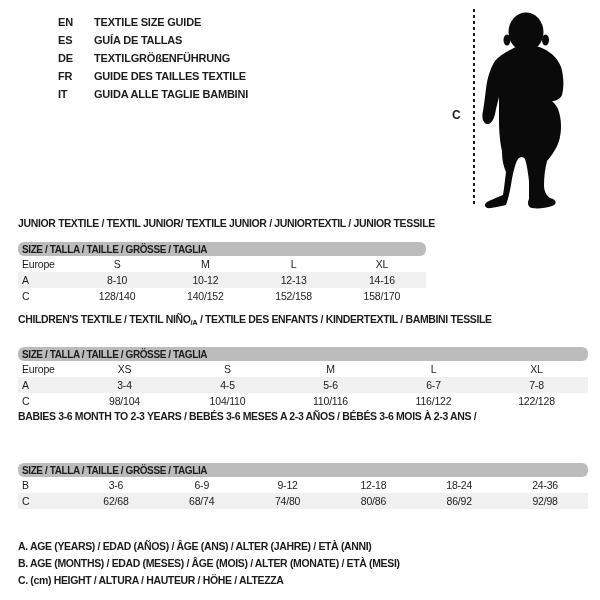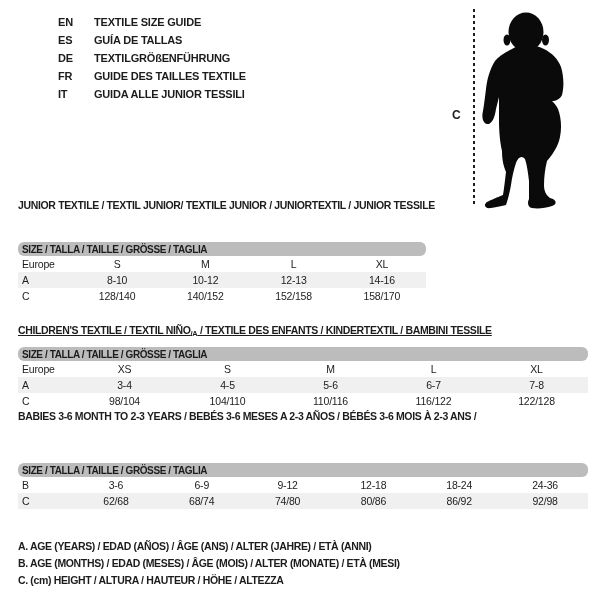--- a/index.html
+++ b/index.html
@@ -14,22 +14,22 @@
   .lang-code { width:36px; }
 
   
   .dash-line { left:473px; top:9px; width:2px; height:198px;
                background:repeating-linear-gradient(to bottom,#1c1c1c 0 3px,transparent 3px 6px); }
   .figure-c { left:452px; top:108px; font-weight:700; font-size:12px; }
   .baby { left:482px; top:9px; }
 
   
   .sec-title { font-weight:700; font-size:10.5px; letter-spacing:-0.35px; white-space:nowrap; }
-  .t1-title { left:18px; top:199px;text-align:center; }
-  .t2-title { left:18px; top:324px;text-decoration:underline; }
+  .t1-title { left:18px; top:217px;text-align:center; }
+  .t2-title { left:18px; top:313px; }
   .t3-title { left:18px; top:408px; line-height:16.5px; }
   .sub-a { font-size:7.5px; vertical-align:-2px; }
 
   
   .size-table { display:block; }
   .t1 { left:18px; top:242px; width:408px; }
   .t2 { left:18px; top:347px; width:570px; }
   .t3 { left:18px; top:463px; width:570px; }
   .band { height:14px; background:#bcbcbc; display:flex; align-items:center;
           font-weight:700; font-size:10px; letter-spacing:-0.4px; padding-left:4px;border-radius:6px; }
@@ -57,21 +57,21 @@
   <div class="lang-row">
     <span class="lang-code">DE</span>
     <span class="lang-label">TEXTILGRÖßENFÜHRUNG</span>
   </div>
   <div class="lang-row">
     <span class="lang-code">FR</span>
     <span class="lang-label">GUIDE DES TAILLES TEXTILE</span>
   </div>
   <div class="lang-row">
     <span class="lang-code">IT</span>
-    <span class="lang-label">GUIDA ALLE JUNIOR TESSILI</span>
+    <span class="lang-label">GUIDA ALLE TAGLIE BAMBINI</span>
   </div>
 </div>
 
 <div class="abs dash-line"></div>
 <div class="abs figure-c">C</div>
 <svg class="abs baby" width="88" height="200" viewBox="0 0 88 200" aria-hidden="true">
   <g fill="#0a0a0a">
     <ellipse cx="44" cy="23" rx="17.5" ry="19.5"></ellipse>
     <ellipse cx="25" cy="31" rx="3.5" ry="5.5"></ellipse>
     <ellipse cx="63.5" cy="31" rx="3.5" ry="5.5"></ellipse>

